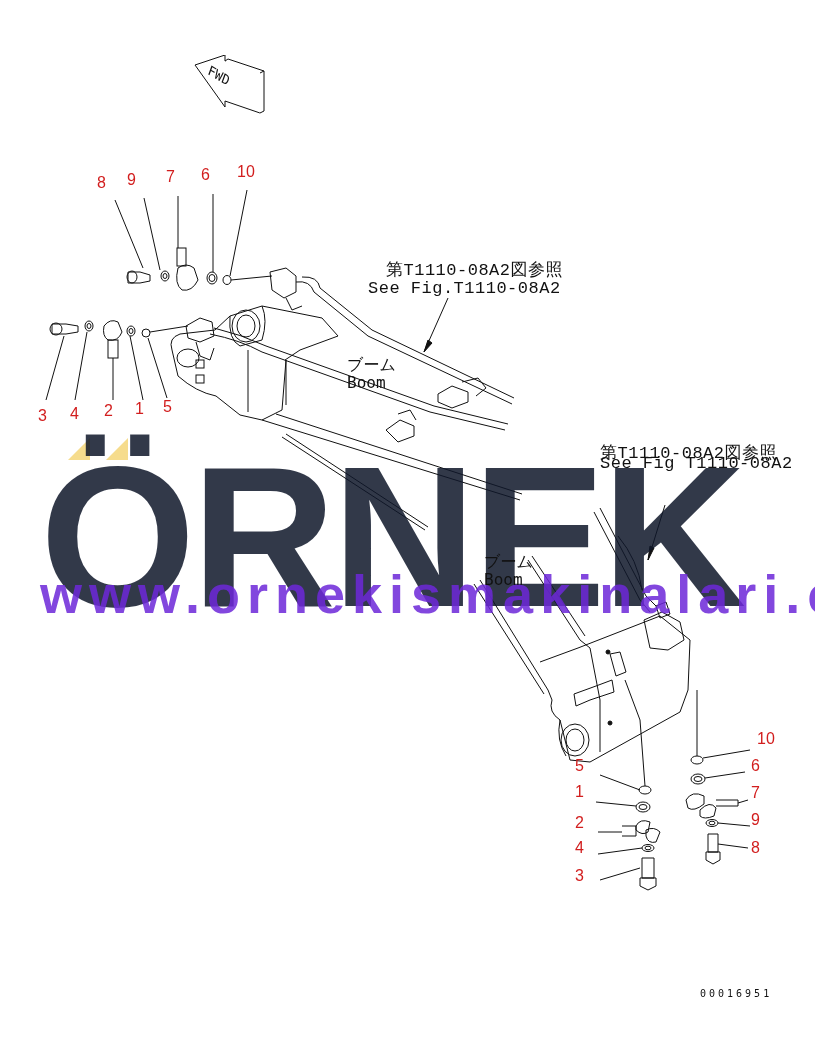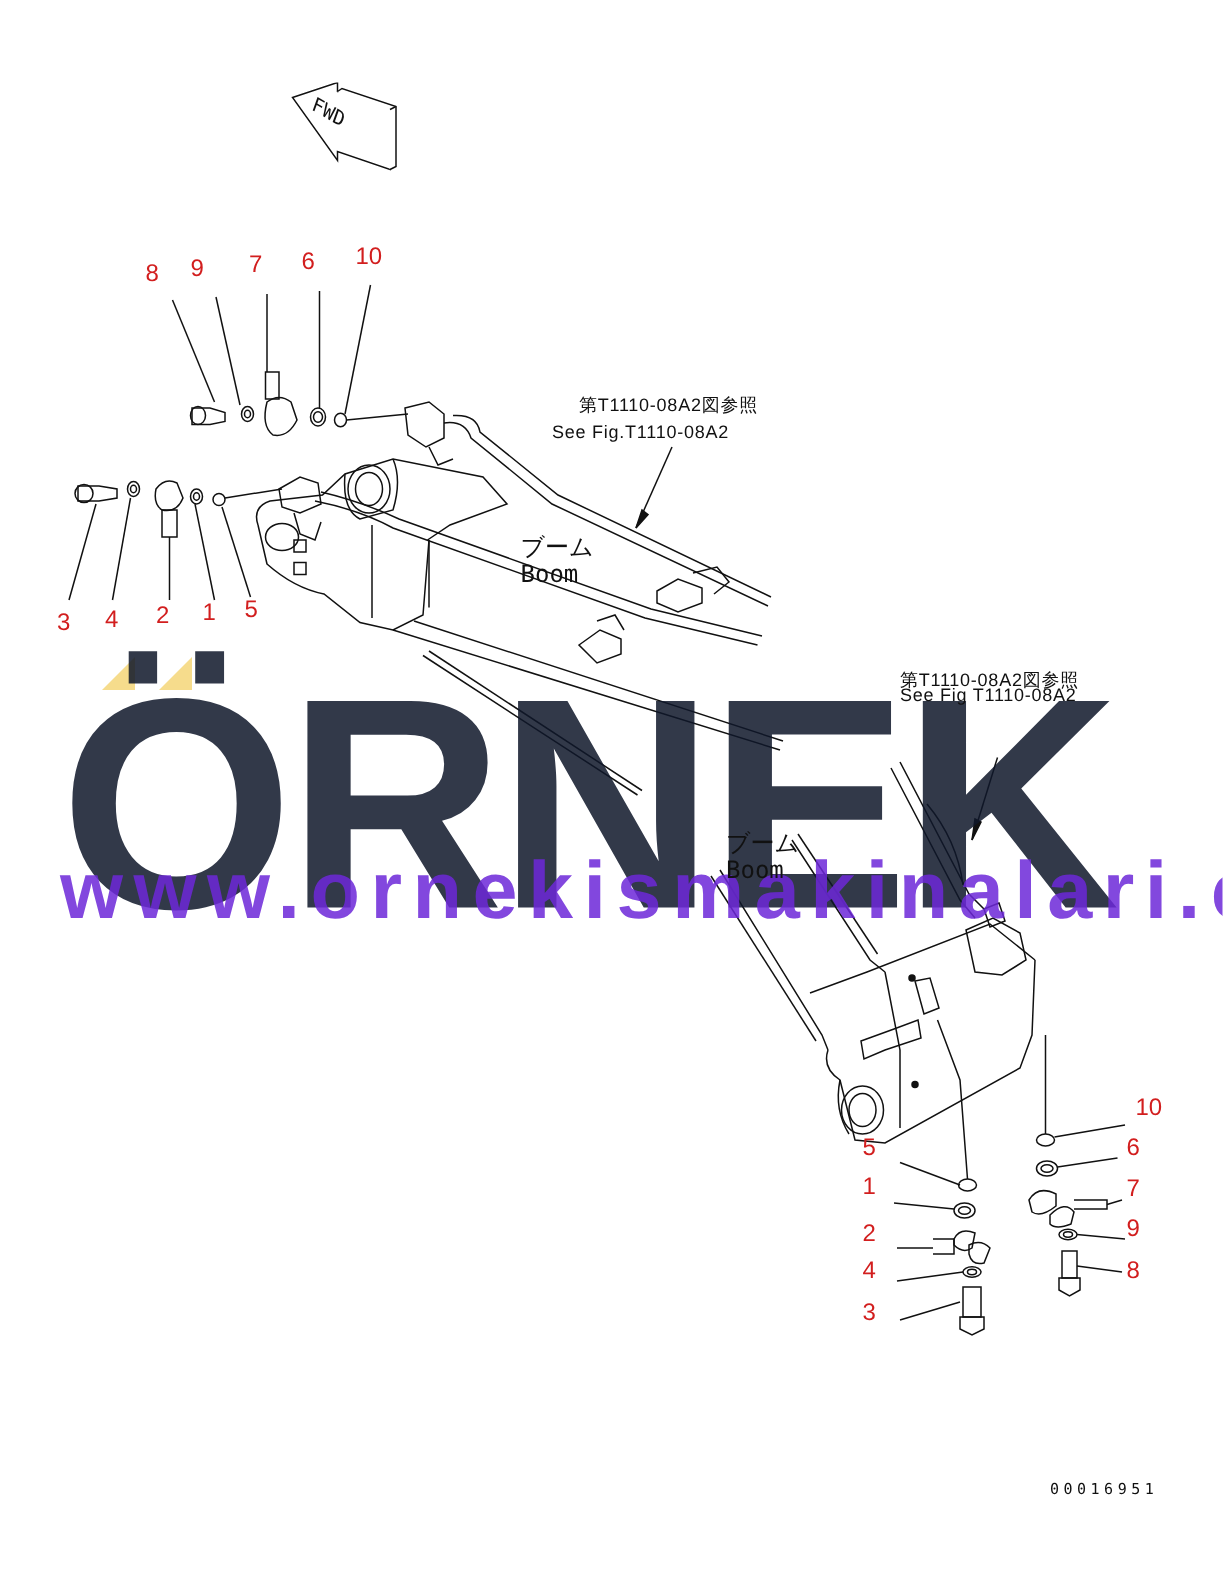--- a/index.html
+++ b/index.html
@@ -1,19 +1,19 @@
 <!DOCTYPE html>
 <html><head>
 <meta charset="utf-8">
 <style>
   html,body{margin:0;padding:0;background:#fff;}
   body{width:815px;height:1054px;position:relative;overflow:hidden;font-family:"DejaVu Sans",sans-serif;}
   .canvas{position:absolute;left:0;top:0;width:815px;height:1054px;}
   .callout{position:absolute;color:#d21e1e;font-family:"Liberation Sans",sans-serif;font-size:16px;line-height:16px;}
-  .ref{position:absolute;font-family:Liberation Sans, sans-serif;font-size:12px;line-height:15px;color:#111;letter-spacing:0.5px;white-space:pre;}
+  .ref{position:absolute;font-family:Liberation Mono, monospace;font-size:17px;line-height:15px;color:#111;letter-spacing:0.5px;white-space:pre;}
   .boom{position:absolute;font-family:"DejaVu Sans Mono",monospace;font-size:16px;line-height:15px;color:#111;}
   .wm-big{position:absolute;left:40px;top:452px;font-family:"Liberation Sans",sans-serif;font-weight:bold;font-size:200px;line-height:170px;color:#0f172a;letter-spacing:-4px;opacity:0.85;white-space:nowrap;}
   .wm-url{position:absolute;left:40px;top:574px;font-family:"Liberation Sans",sans-serif;font-weight:bold;font-size:54px;line-height:40px;color:#6d28d9;letter-spacing:7px;opacity:0.85;white-space:nowrap;}
   .wm-dot{position:absolute;width:0;height:0;border-left:22px solid transparent;border-bottom:22px solid #f6dc8c;}
   .docnum{position:absolute;left:700px;top:988px;font-family:"DejaVu Sans Mono",monospace;font-size:10px;letter-spacing:3px;color:#111;}
   .fwd{position:absolute;left:190px;top:55px;}
 </style>
 </head>
 <body>
 

